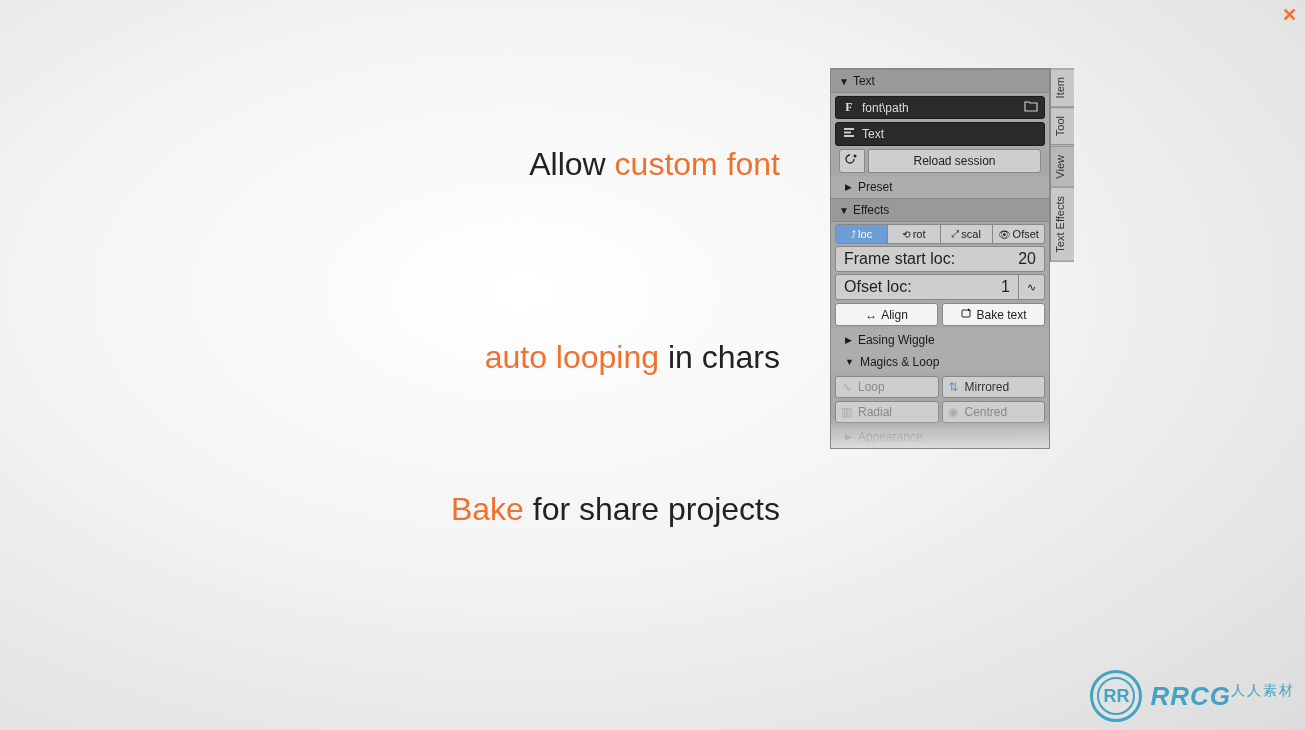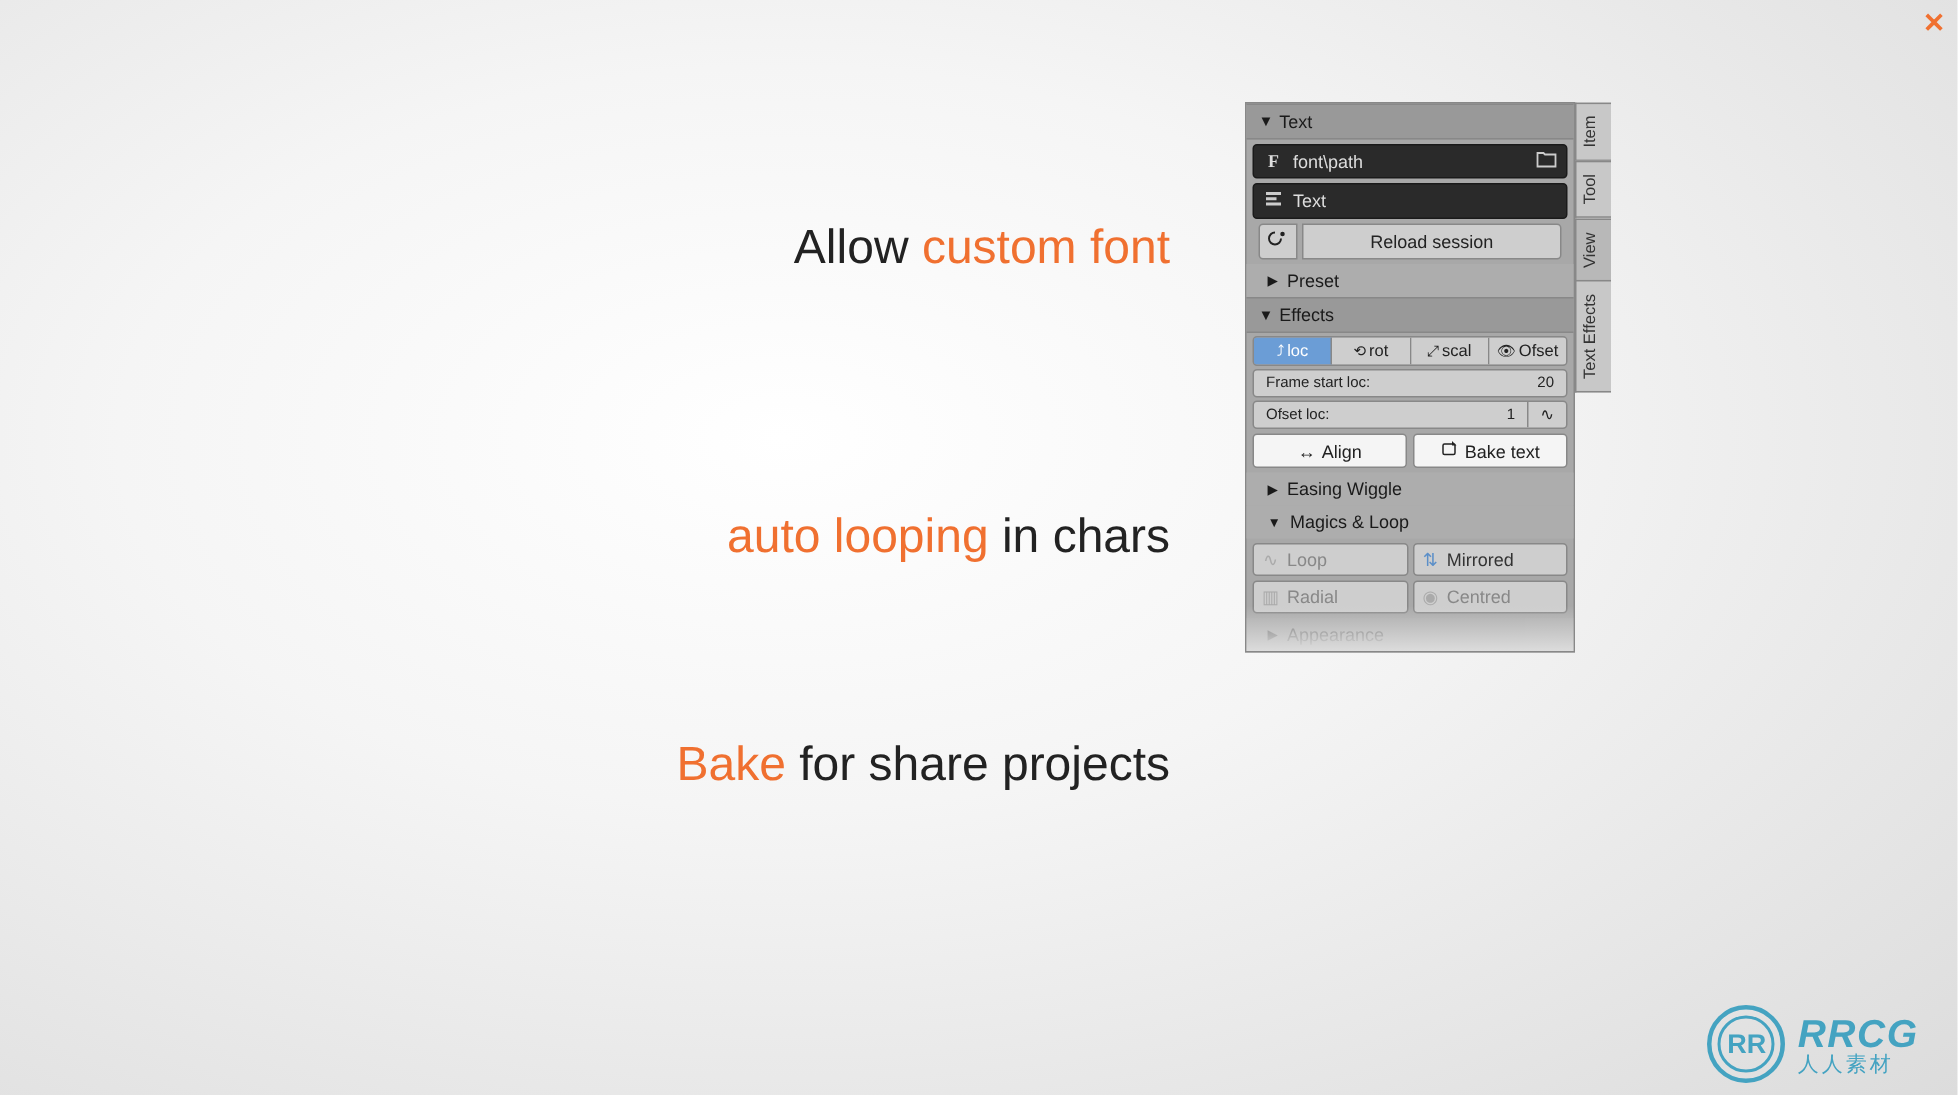--- a/index.html
+++ b/index.html
@@ -48,36 +48,36 @@
 
 
 .tab-btn-row { display: flex; margin: 2px 4px; border: 1px solid #888; border-radius: 3px; overflow: hidden; }
 .tab-btn { flex: 1; background: #cecece; padding: 3px 2px; font-size: 11px; text-align: center; border-right: 1px solid #888; cursor: pointer; display: flex; align-items: center; justify-content: center; gap: 2px; color:#222;}
 .tab-btn:last-child { border-right: none; }
 .tab-btn.active { background: #6b9dd6; color: #fff; }
 .tab-btn .icon { font-size: 10px; }
 
 
 .num-row { display: flex; margin: 2px 4px; background: #cecece; border: 1px solid #888; border-radius: 3px; overflow: hidden; align-items: stretch; }
-.num-field { flex: 1; display: flex; justify-content: space-between; padding: 3px 8px; font-size: 10px; color:#222;}
+.num-field { flex: 1; display: flex; justify-content: space-between; padding: 3px 8px; font-size: 16px; color:#222;}
 .num-extra { width: 26px; border-left: 1px solid #888; display: flex; align-items: center; justify-content: center; font-size: 11px; cursor:pointer;}
 
 
 .toggle-grid { display: grid; grid-template-columns: 1fr 1fr; gap: 3px; margin: 3px 4px; }
 .toggle-btn { background: #cecece; border: 1px solid #888; border-radius: 3px; padding: 3px 4px; font-size: 12px; display: flex; align-items: center; gap: 4px; cursor: pointer; color:#333;}
 .toggle-btn .icon { width: 14px; text-align: center; color: #555;}
 .toggle-btn.inactive { color: #888; }
 .toggle-btn.inactive .icon { color: #aaa; }
 .toggle-btn.blue .icon { color: #5b8fc8; }
 
 
-.watermark { position: absolute; right: 26px; bottom: 8px; display: flex; align-items: center; gap: 8px; opacity: 0.95; }
+.watermark { position: absolute; right: 10px; bottom: 8px; display: flex; align-items: center; gap: 8px; opacity: 0.95; }
 .wm-circle { width: 52px; height: 52px; border-radius: 50%; border: 3px solid #3ca0c0; display: flex; align-items: center; justify-content: center; color: #3ca0c0; font-weight: bold; font-size: 18px; position: relative; }
 .wm-circle::before { content: ''; position: absolute; inset: 4px; border: 2px solid #3ca0c0; border-radius: 50%; }
-.wm-text { display: flex; flex-direction: column; line-height: 1; }
+.wm-text { display: flex; flex-direction: row; line-height: 1; }
 .wm-text .big { font-size: 26px; font-weight: bold; color: #3ca0c0; letter-spacing: 1px; font-style: italic;}
 .wm-text .small { font-size: 14px; color: #3ca0c0; letter-spacing: 2px; }
 
 .panel-content { position:relative; }
 .panel-fade { position:absolute; left:0;right:0;bottom:0;height:30px; background:linear-gradient(to bottom, rgba(200,200,200,0), rgba(220,220,220,1)); pointer-events:none;}
 </style>
 </head>
 <body>
 
 <div class="close-x">✕</div>

